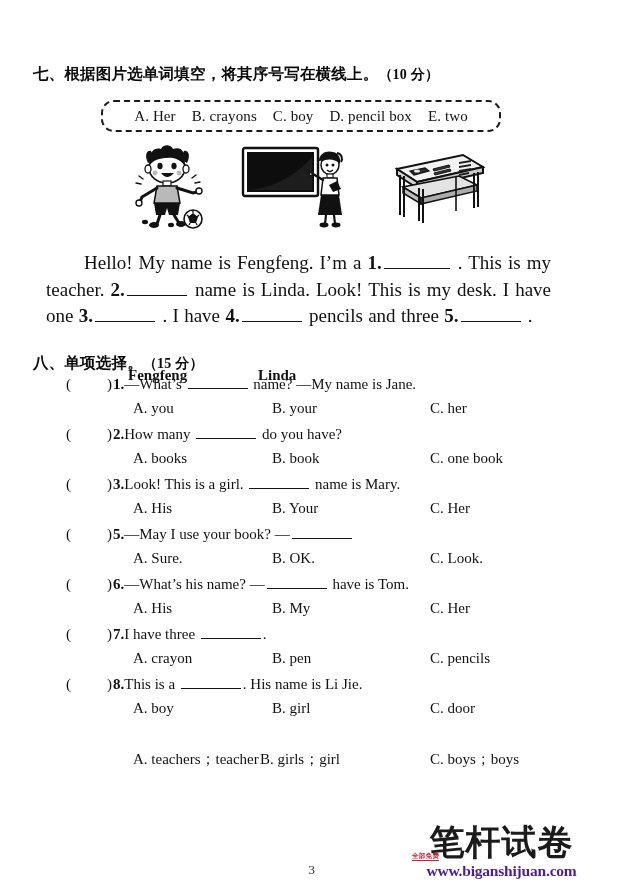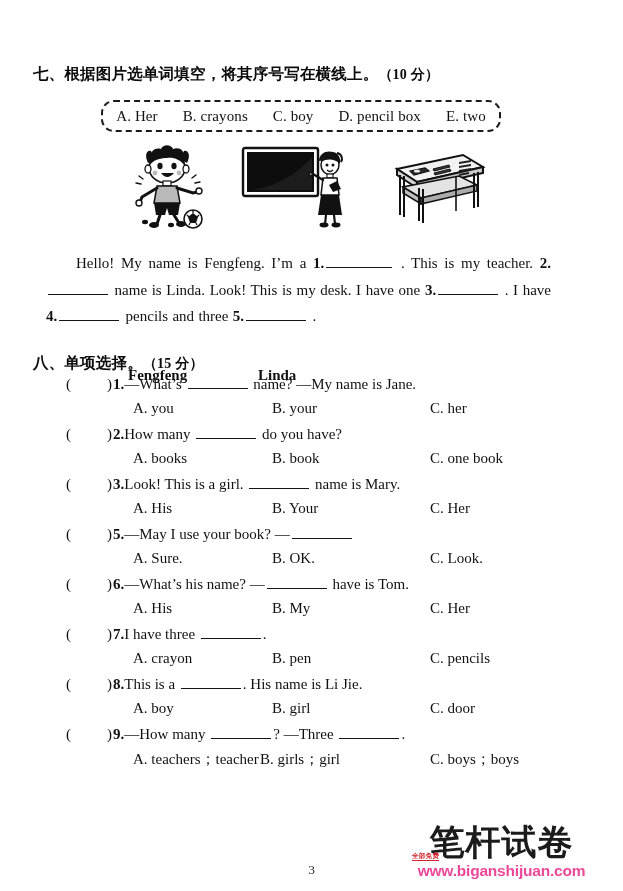--- a/index.html
+++ b/index.html
@@ -44,21 +44,21 @@
     position: absolute;
     left: 101px;
     top: 100px;
     width: 400px;
     height: 32px;
     border: 2.2px dashed #1a1a1a;
     border-radius: 13px;
     display: flex;
     align-items: center;
     justify-content: center;
-    gap: 25px;
+    gap: 16px;
     font-size: 15px;
     white-space: nowrap;
   }
   .word-bank .wb-item { letter-spacing: .1px; }
 
   
   .pictures {
     position: absolute;
     left: 0; top: 141px;
     width: 623px;
@@ -73,21 +73,21 @@
   }
   #cap-fengfeng { left: 128px; top: 226px; }
   #cap-linda    { left: 258px; top: 226px; }
 
   
   .cloze {
     position: absolute;
     left: 46px;
     top: 250px;
     width: 505px;
-    font-size: 15px;
+    font-size: 19px;
     line-height: 26.5px;
     text-indent: 2em;
     text-align: justify;
     word-spacing: .6px;
   }
   .cloze .qn { font-weight: bold; }
   .blank {
     display: inline-block;
     border-bottom: 1.4px solid #141414;
     vertical-align: baseline;
@@ -148,24 +148,24 @@
   }
   .wm-cn {
     font-family: "DejaVu Sans", "Liberation Sans", sans-serif;
     font-weight: bold;
     font-size: 35px;
     color: #1b1b1b;
     letter-spacing: 1px;
     line-height: 1.05;
   }
   .wm-url {
-    font-family: Liberation Sans, sans-serif;
+    font-family: Liberation Serif, serif;
     font-weight: bold;
     font-size: 15.5px;
-    color: #ec4899;
+    color: #4c1d95;
     letter-spacing: -.2px;
     margin-top: 1px;
   }
   .wm-free {
     position: absolute;
     left: 18px;
     top: 28px;
     font-family: "DejaVu Sans", sans-serif;
     font-size: 6.5px;
     font-weight: bold;
@@ -392,23 +392,20 @@
         <span class="paren-open">(</span><span class="paren-gap"></span><span>)</span><span class="mc-num">8.</span><span>This is a </span><span class="blank b-md"></span><span>. His name is Li Jie.</span>
       </div>
       <div class="mc-opts">
         <span class="opt opt-a">A. boy</span>
         <span class="opt opt-b">B. girl</span>
         <span class="opt opt-c">C. door</span>
       </div>
     </div>
 
     <div class="mc-item">
-      <div class="mc-stem">
-        <span class="paren-open">(</span><span class="paren-gap"></span><span>)</span><span class="mc-num">9.</span><span>—How many </span><span class="blank b-md"></span><span>? —Three </span><span class="blank b-md"></span><span>.</span>
-      </div>
       <div class="mc-opts tight">
         <span class="opt opt-a">A. teachers；teacher</span>
         <span class="opt opt-b">B. girls；girl</span>
         <span class="opt opt-c">C. boys；boys</span>
       </div>
     </div>
 
   </div>
 
   <div class="watermark">

